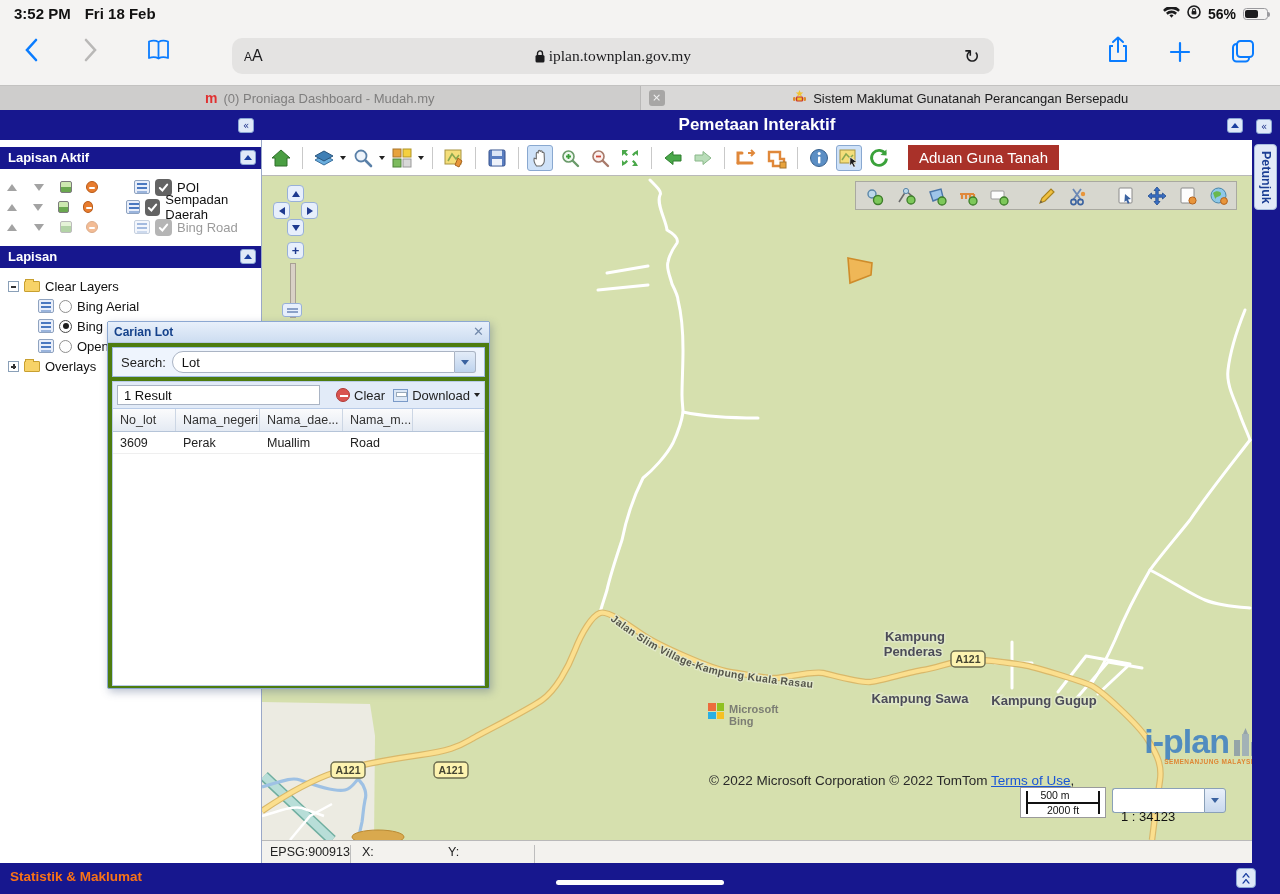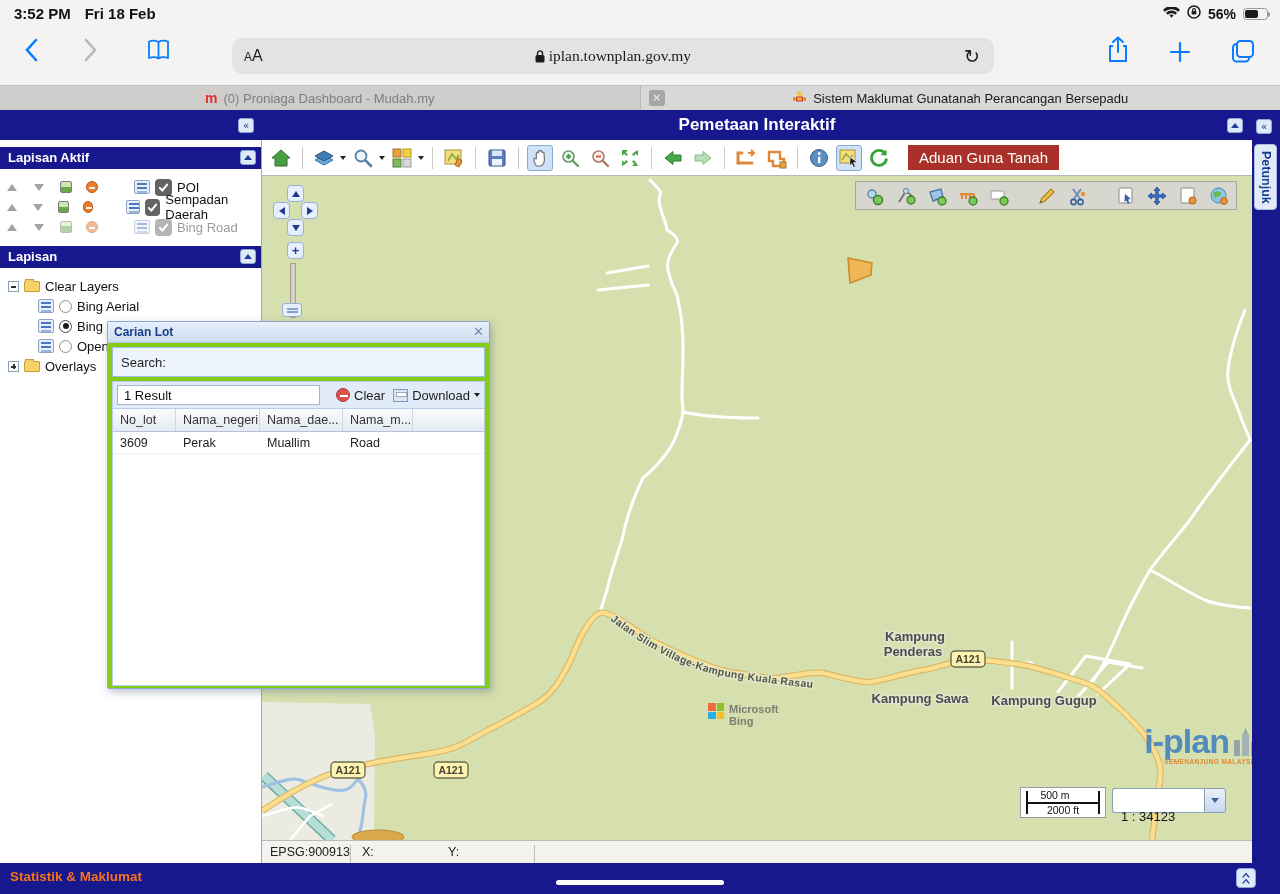--- a/index.html
+++ b/index.html
@@ -152,21 +152,21 @@
                 display:flex; align-items:center; justify-content:center; }
   .scale-trig .v { width:0; height:0; border-left:4px solid transparent; border-right:4px solid transparent; border-top:5px solid #3a62a0; }
 
   
   .epsg-bar { left:262px; top:840px; width:990px; height:23px; background:#f3f2ee; border-top:1px solid #b9b9b9;
               font-size:12.5px; color:#222; }
   .epsg-bar span { position:absolute; top:4px; }
   .vdiv { position:absolute; top:2px; width:1px; height:18px; background:#bdbdbd; }
 
   
-  .dialog { left:107px; top:321px; width:383px; height:368px; background:#84cc16; border:1px solid #8ca8d2; border-radius:2px;
+  .dialog { left:107px; top:321px; width:383px; height:368px; background:#4d7c0f; border:1px solid #8ca8d2; border-radius:2px;
             box-shadow:2px 3px 8px rgba(60,80,120,.35); z-index:50; }
   .dlg-title { position:relative; height:21px; padding:3px 6px; font-size:12px; font-weight:bold; color:#15428b;
                background:linear-gradient(#e8f0fb,#cdddf1); border-bottom:1px solid #b5c8e2; }
   .dlg-x { position:absolute; right:5px; top:2px; font-size:13px; font-weight:bold; color:#7189ab; }
   .dlg-search { margin:4px; border:1px solid #9ebbe2; background:#eef4fd; height:30px; display:flex; align-items:center; padding:0 8px; gap:6px; font-size:13px; color:#222; }
   .combo { flex:1; height:22px; display:flex; }
   .combo-field { flex:1; background:#fff; border:1px solid #aab4c4; border-radius:11px 0 0 11px; font-size:13px; padding:3px 0 0 9px; color:#111; }
   .combo-trig { width:21px; background:linear-gradient(#e3ecf8,#bed3ee); border:1px solid #aab4c4; border-left:none; border-radius:0 3px 3px 0;
                 display:flex; align-items:center; justify-content:center; }
   .combo-trig .v { width:0; height:0; border-left:4px solid transparent; border-right:4px solid transparent; border-top:5px solid #3a62a0; }
@@ -651,20 +651,23 @@
     <div class="bing-logo">
       <span class="bing-sq">
         <span style="background:#f25022"></span>
           <span style="background:#7fba00"></span>
           <span style="background:#00a4ef"></span>
           <span style="background:#ffb900"></span>
       </span>
       <span class="bing-txt"><span>Microsoft</span><br><span>Bing</span></span>
     </div>
 
+    <div class="attribution">
+      <span>© 2022 Microsoft Corporation © 2022 TomTom </span><a href="#">Terms of Use</a><span>,</span>
+    </div>
 
     <div class="iplan">
       <div style="display:flex; align-items:flex-end; justify-content:flex-end; gap:3px;">
         <span class="word">i-plan</span>
         <svg width="26" height="30" viewBox="0 0 26 30">
             <rect x="2" y="12" width="6" height="16" fill="#8a9aa8"></rect>
             <rect x="10" y="6" width="7" height="22" fill="#9aaab8"></rect>
             <rect x="19" y="14" width="6" height="14" fill="#8a9aa8"></rect>
             <polygon points="13.5,0 16,6 11,6" fill="#8a9aa8"></polygon>
           </svg>
@@ -705,20 +708,26 @@
     <span class="home-indicator"></span>
   </div>
 
   <div class="abs dialog">
     <div class="dlg-title">
       <span>Carian Lot</span>
       <span class="dlg-x glyph">✕</span>
     </div>
     <div class="dlg-search">
       <span>Search:</span>
+      <span class="combo">
+        <span class="combo-field">Lot</span>
+        <span class="combo-trig">
+            <span class="v"></span>
+          </span>
+      </span>
     </div>
     <div class="dlg-results">
       <span class="result-box">1 Result</span>
       <span style="flex:1"></span>
       <span class="mini-btn">
         <span class="clear-ic"></span>
         <span>Clear</span>
       </span>
       <span class="mini-btn">
         <span class="dl-ic"></span>

